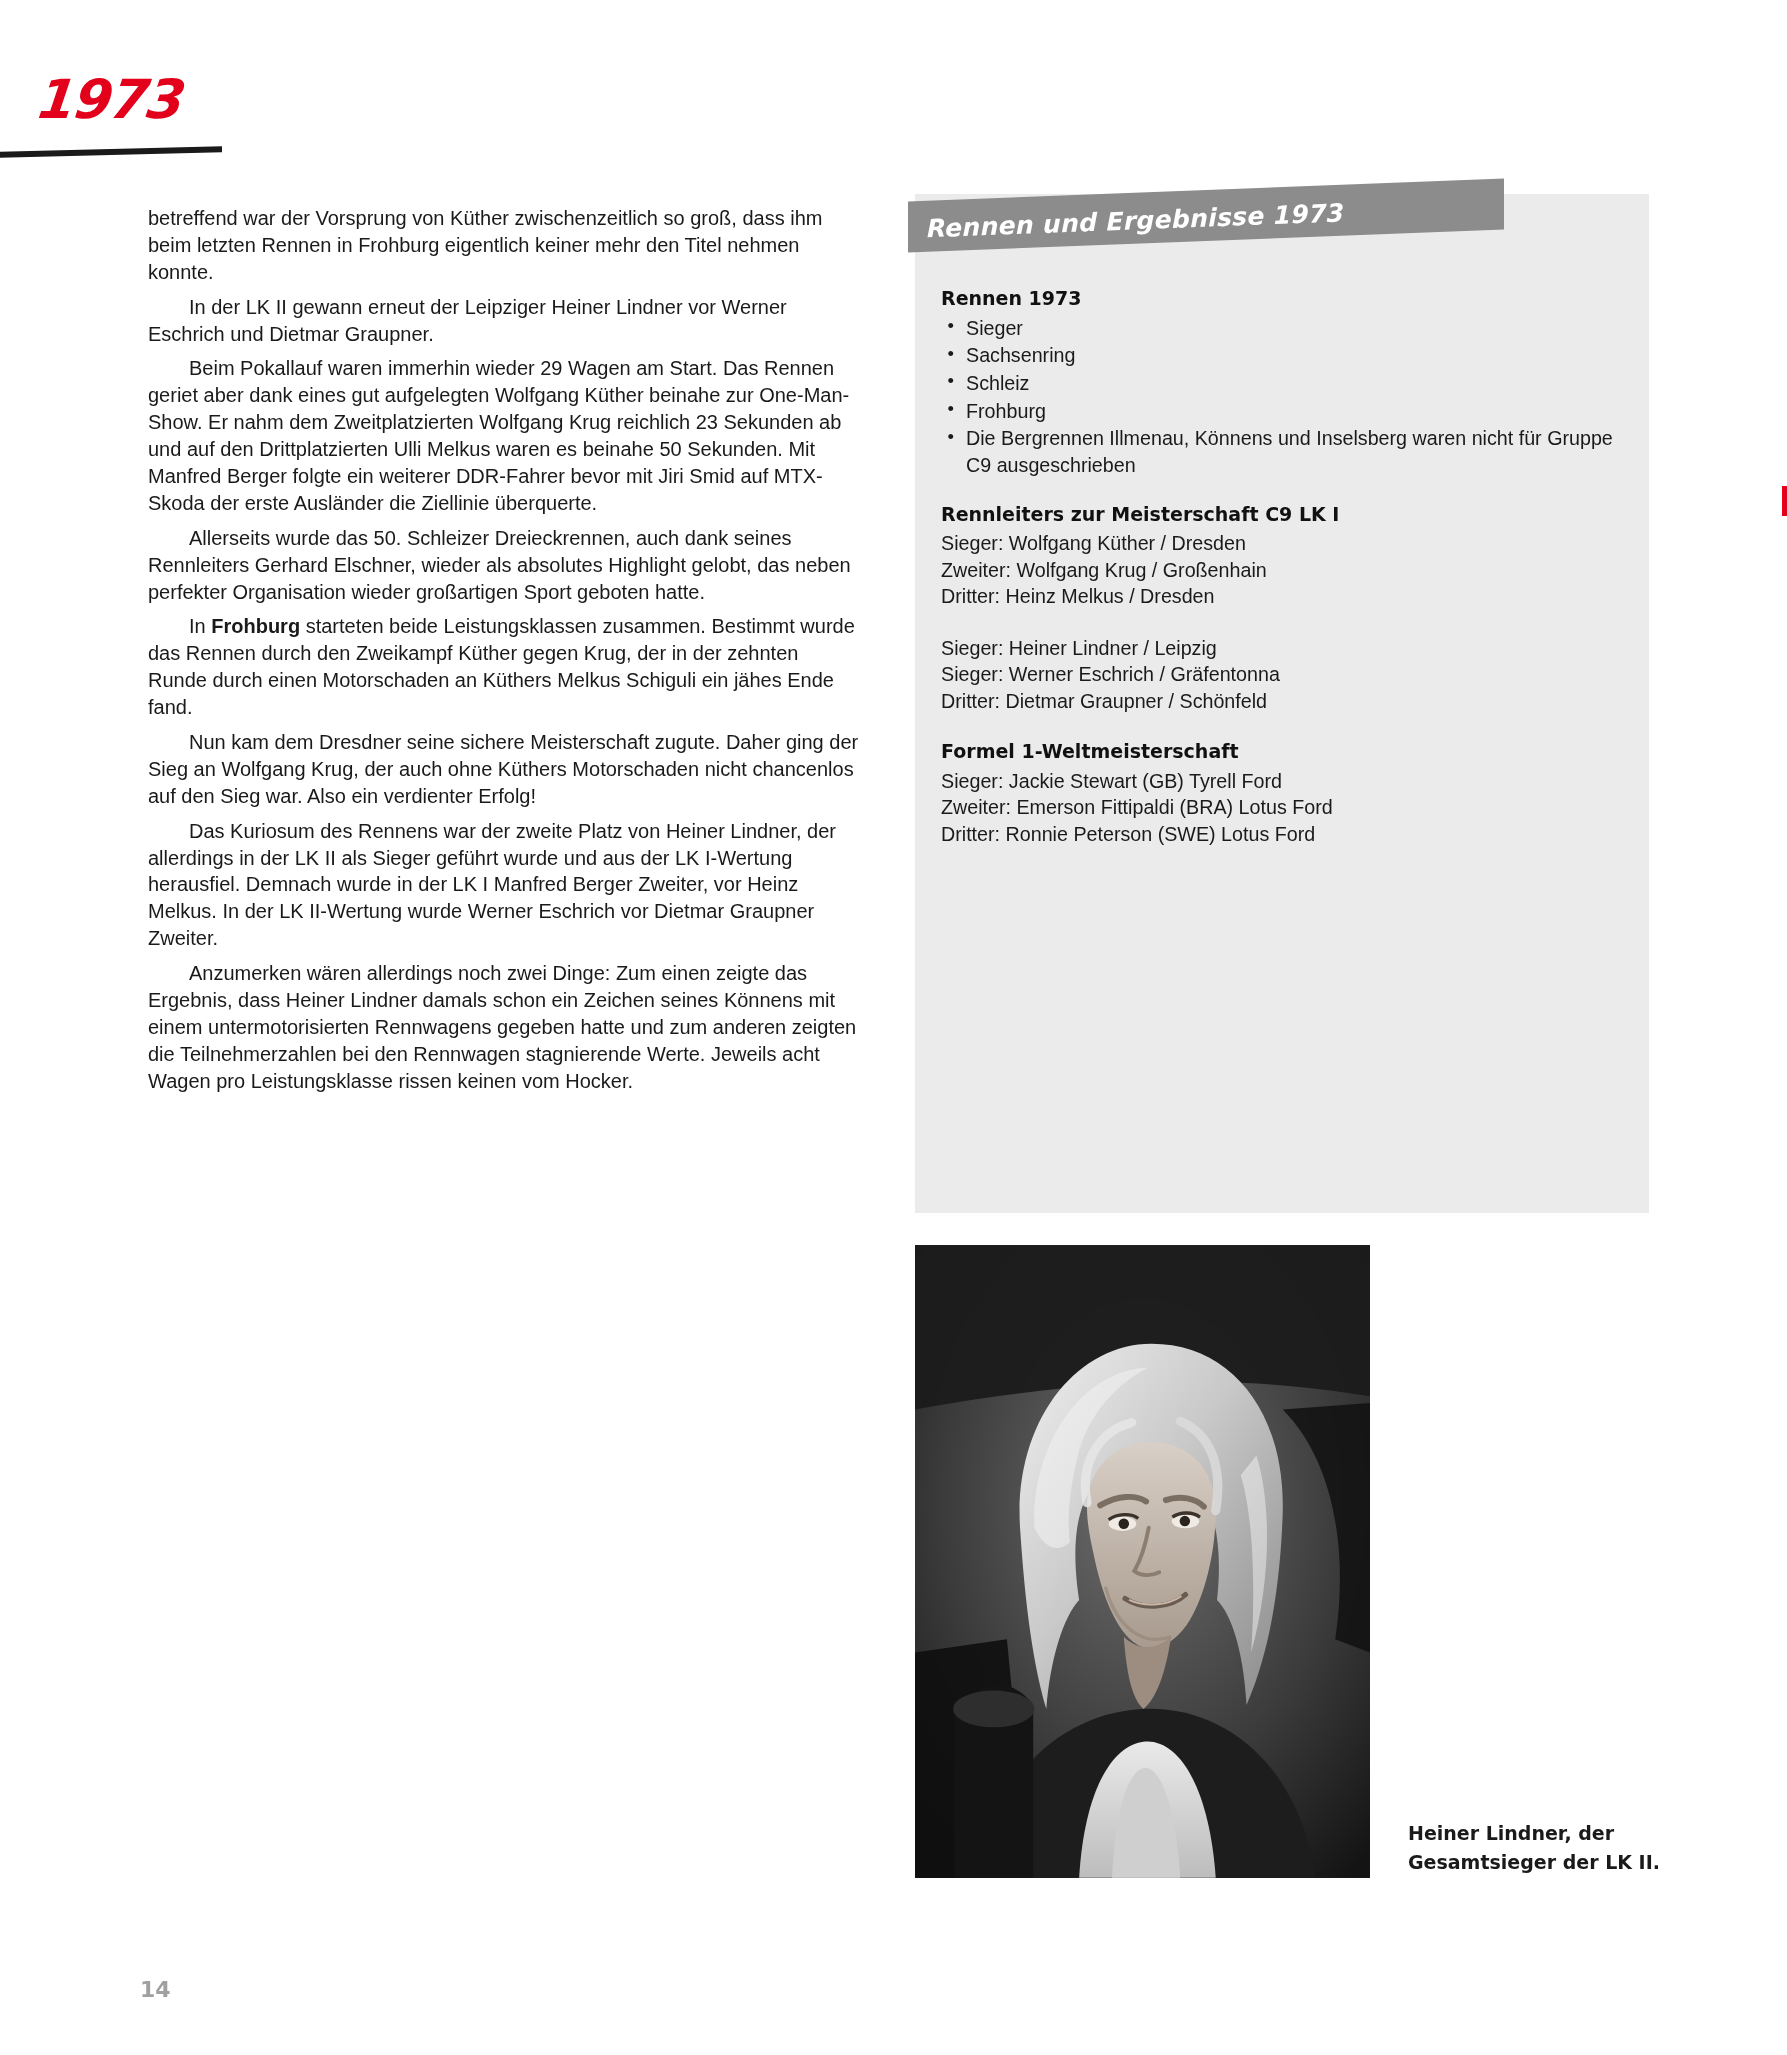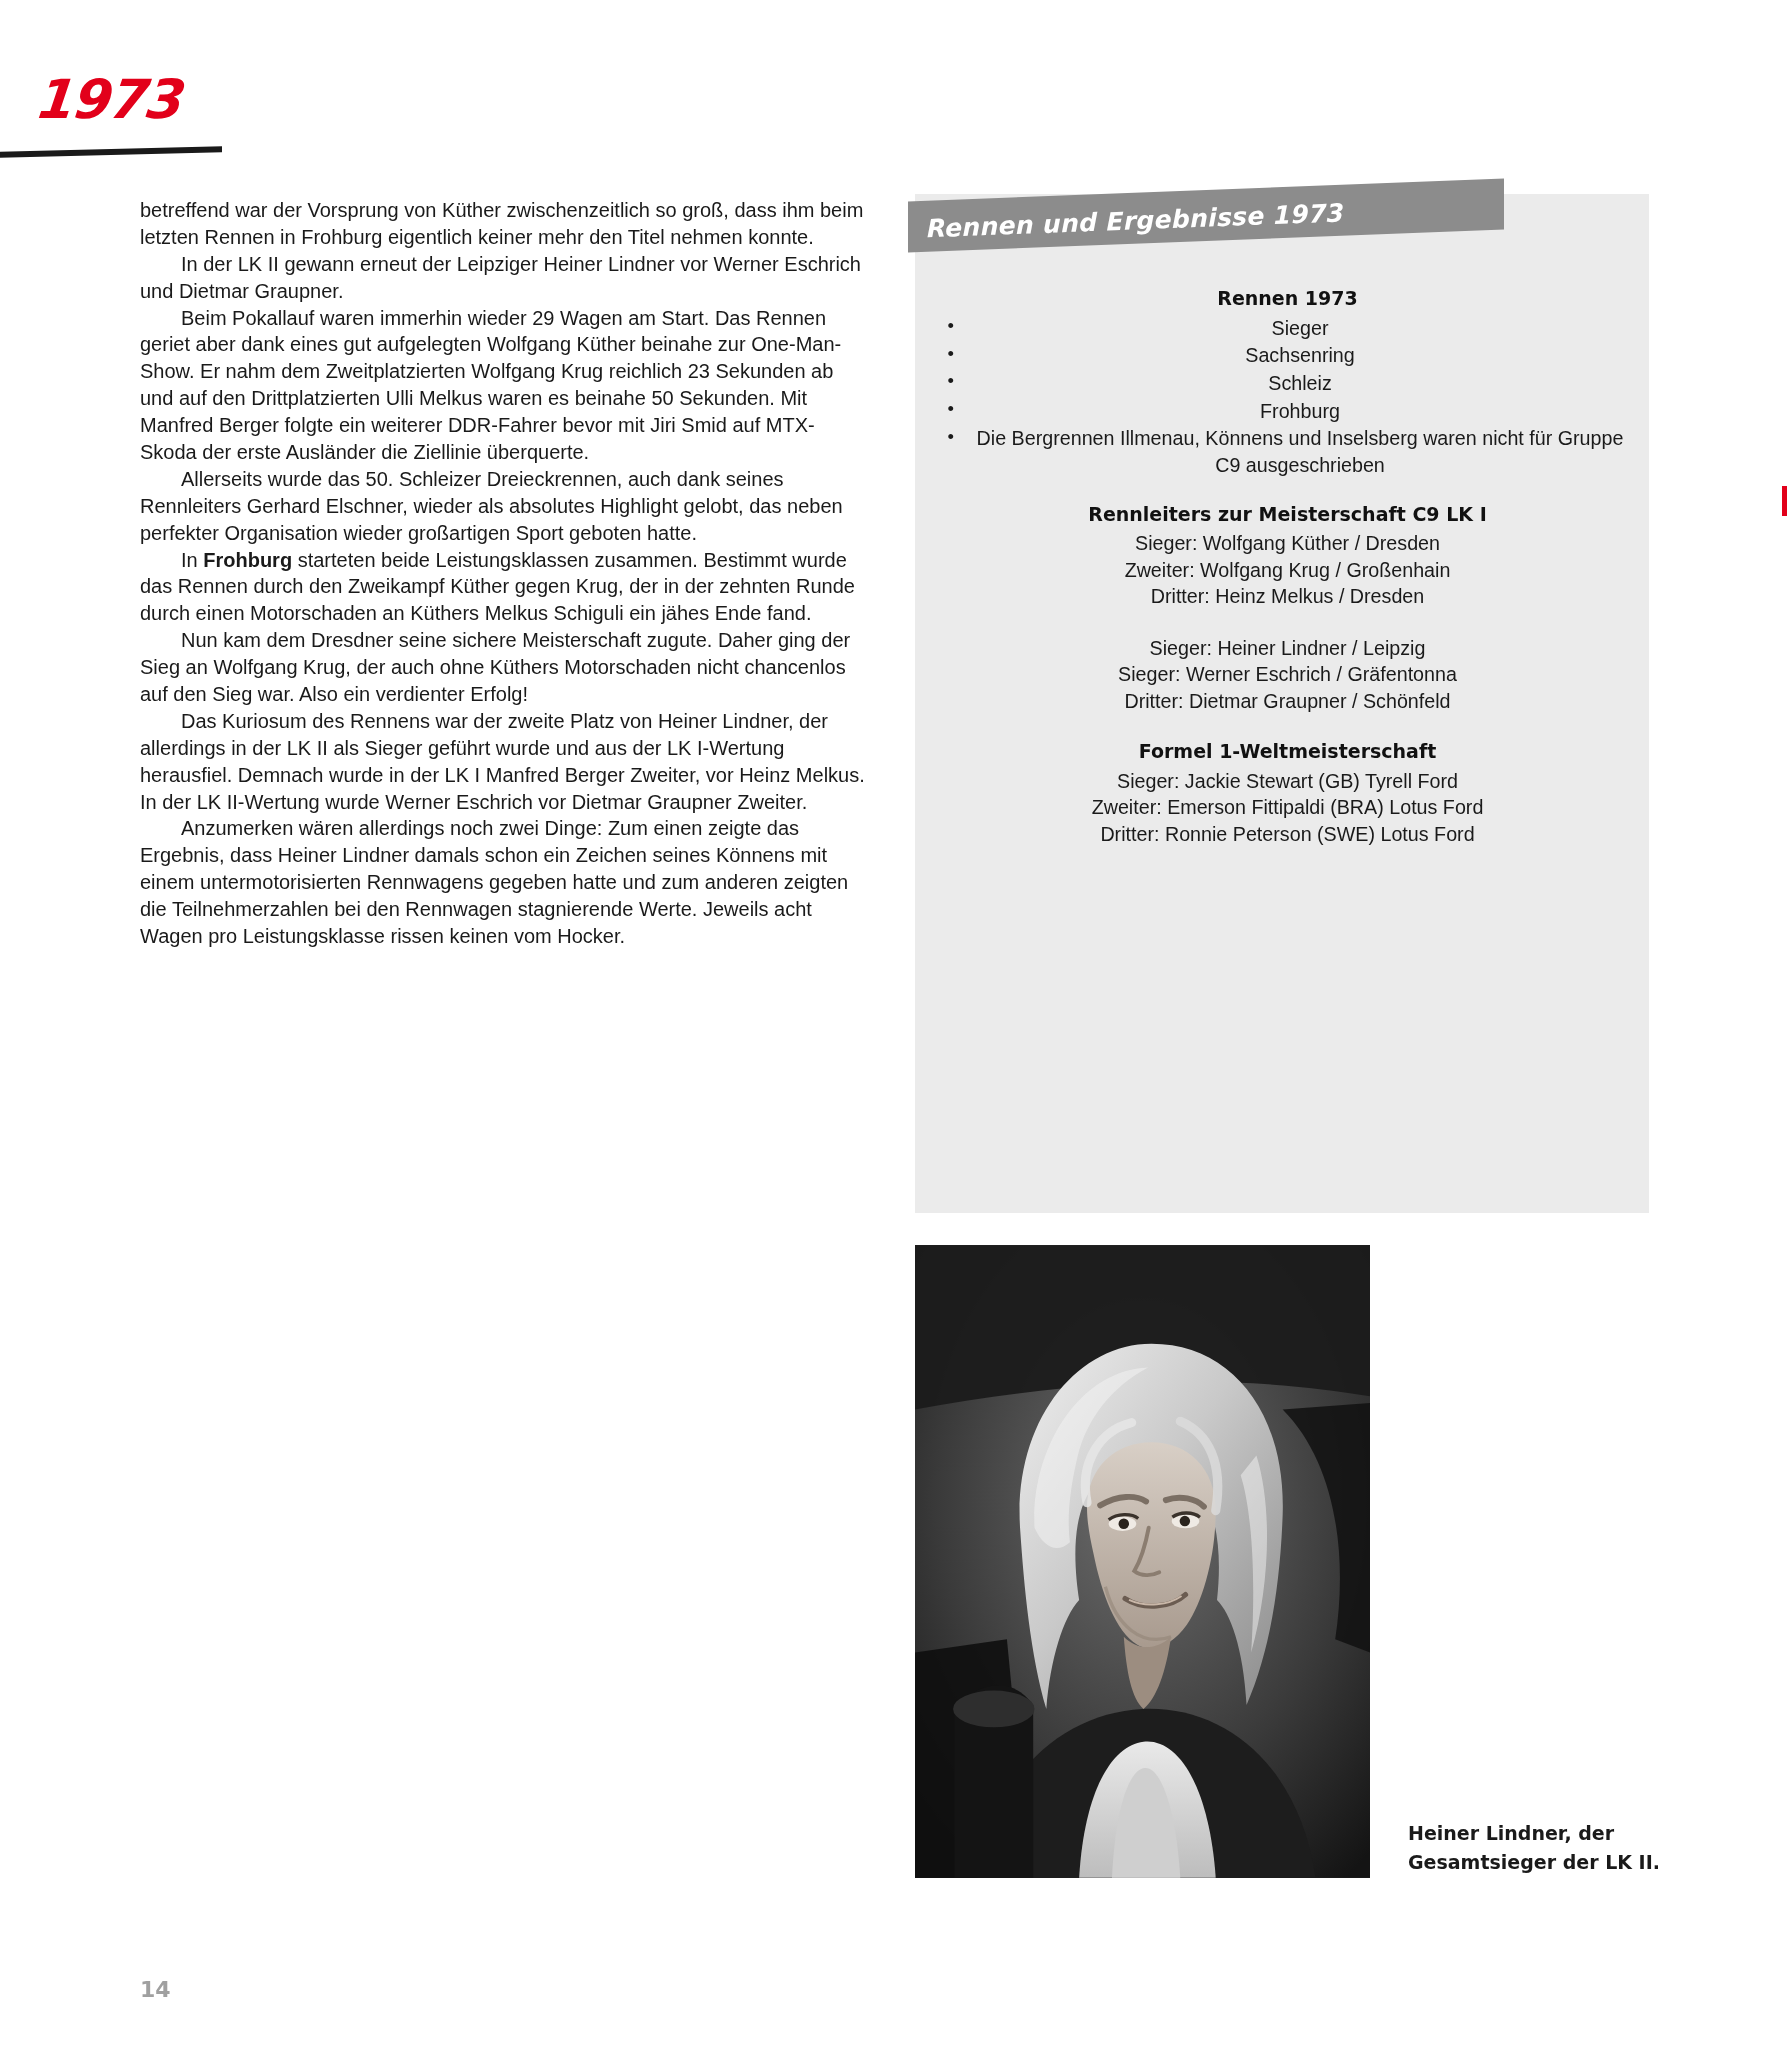--- a/index.html
+++ b/index.html
@@ -48,21 +48,21 @@
   }
 
   
   .left-col {
     position: absolute;
     left: 140px;
     top: 197px;
     width: 729px;
   }
   .left-col p {
-    margin: 0;
+    margin: 8px;
     font-size: 20px;
     line-height: 1.345;
     color: #1a1a1a;
     text-indent: 0;
   }
   .left-col p.indent {
     text-indent: 41px;
   }
   .left-col p b {
     font-weight: 700;
@@ -99,21 +99,20 @@
     transform: skewY(-2.2deg);
     line-height: 47px;
     letter-spacing: 0.3px;
   }
 
   .side-content {
     position: absolute;
     left: 941px;
     top: 286px;
     width: 693px;
-    text-align: center;
   }
   .sec-title {
     font-family: "DejaVu Sans", sans-serif;
     font-size: 19px;
     font-weight: 700;
     color: #111;
     margin: 0 0 3.9px 0;
     line-height: 1.3;
   }
   .sec-block {

